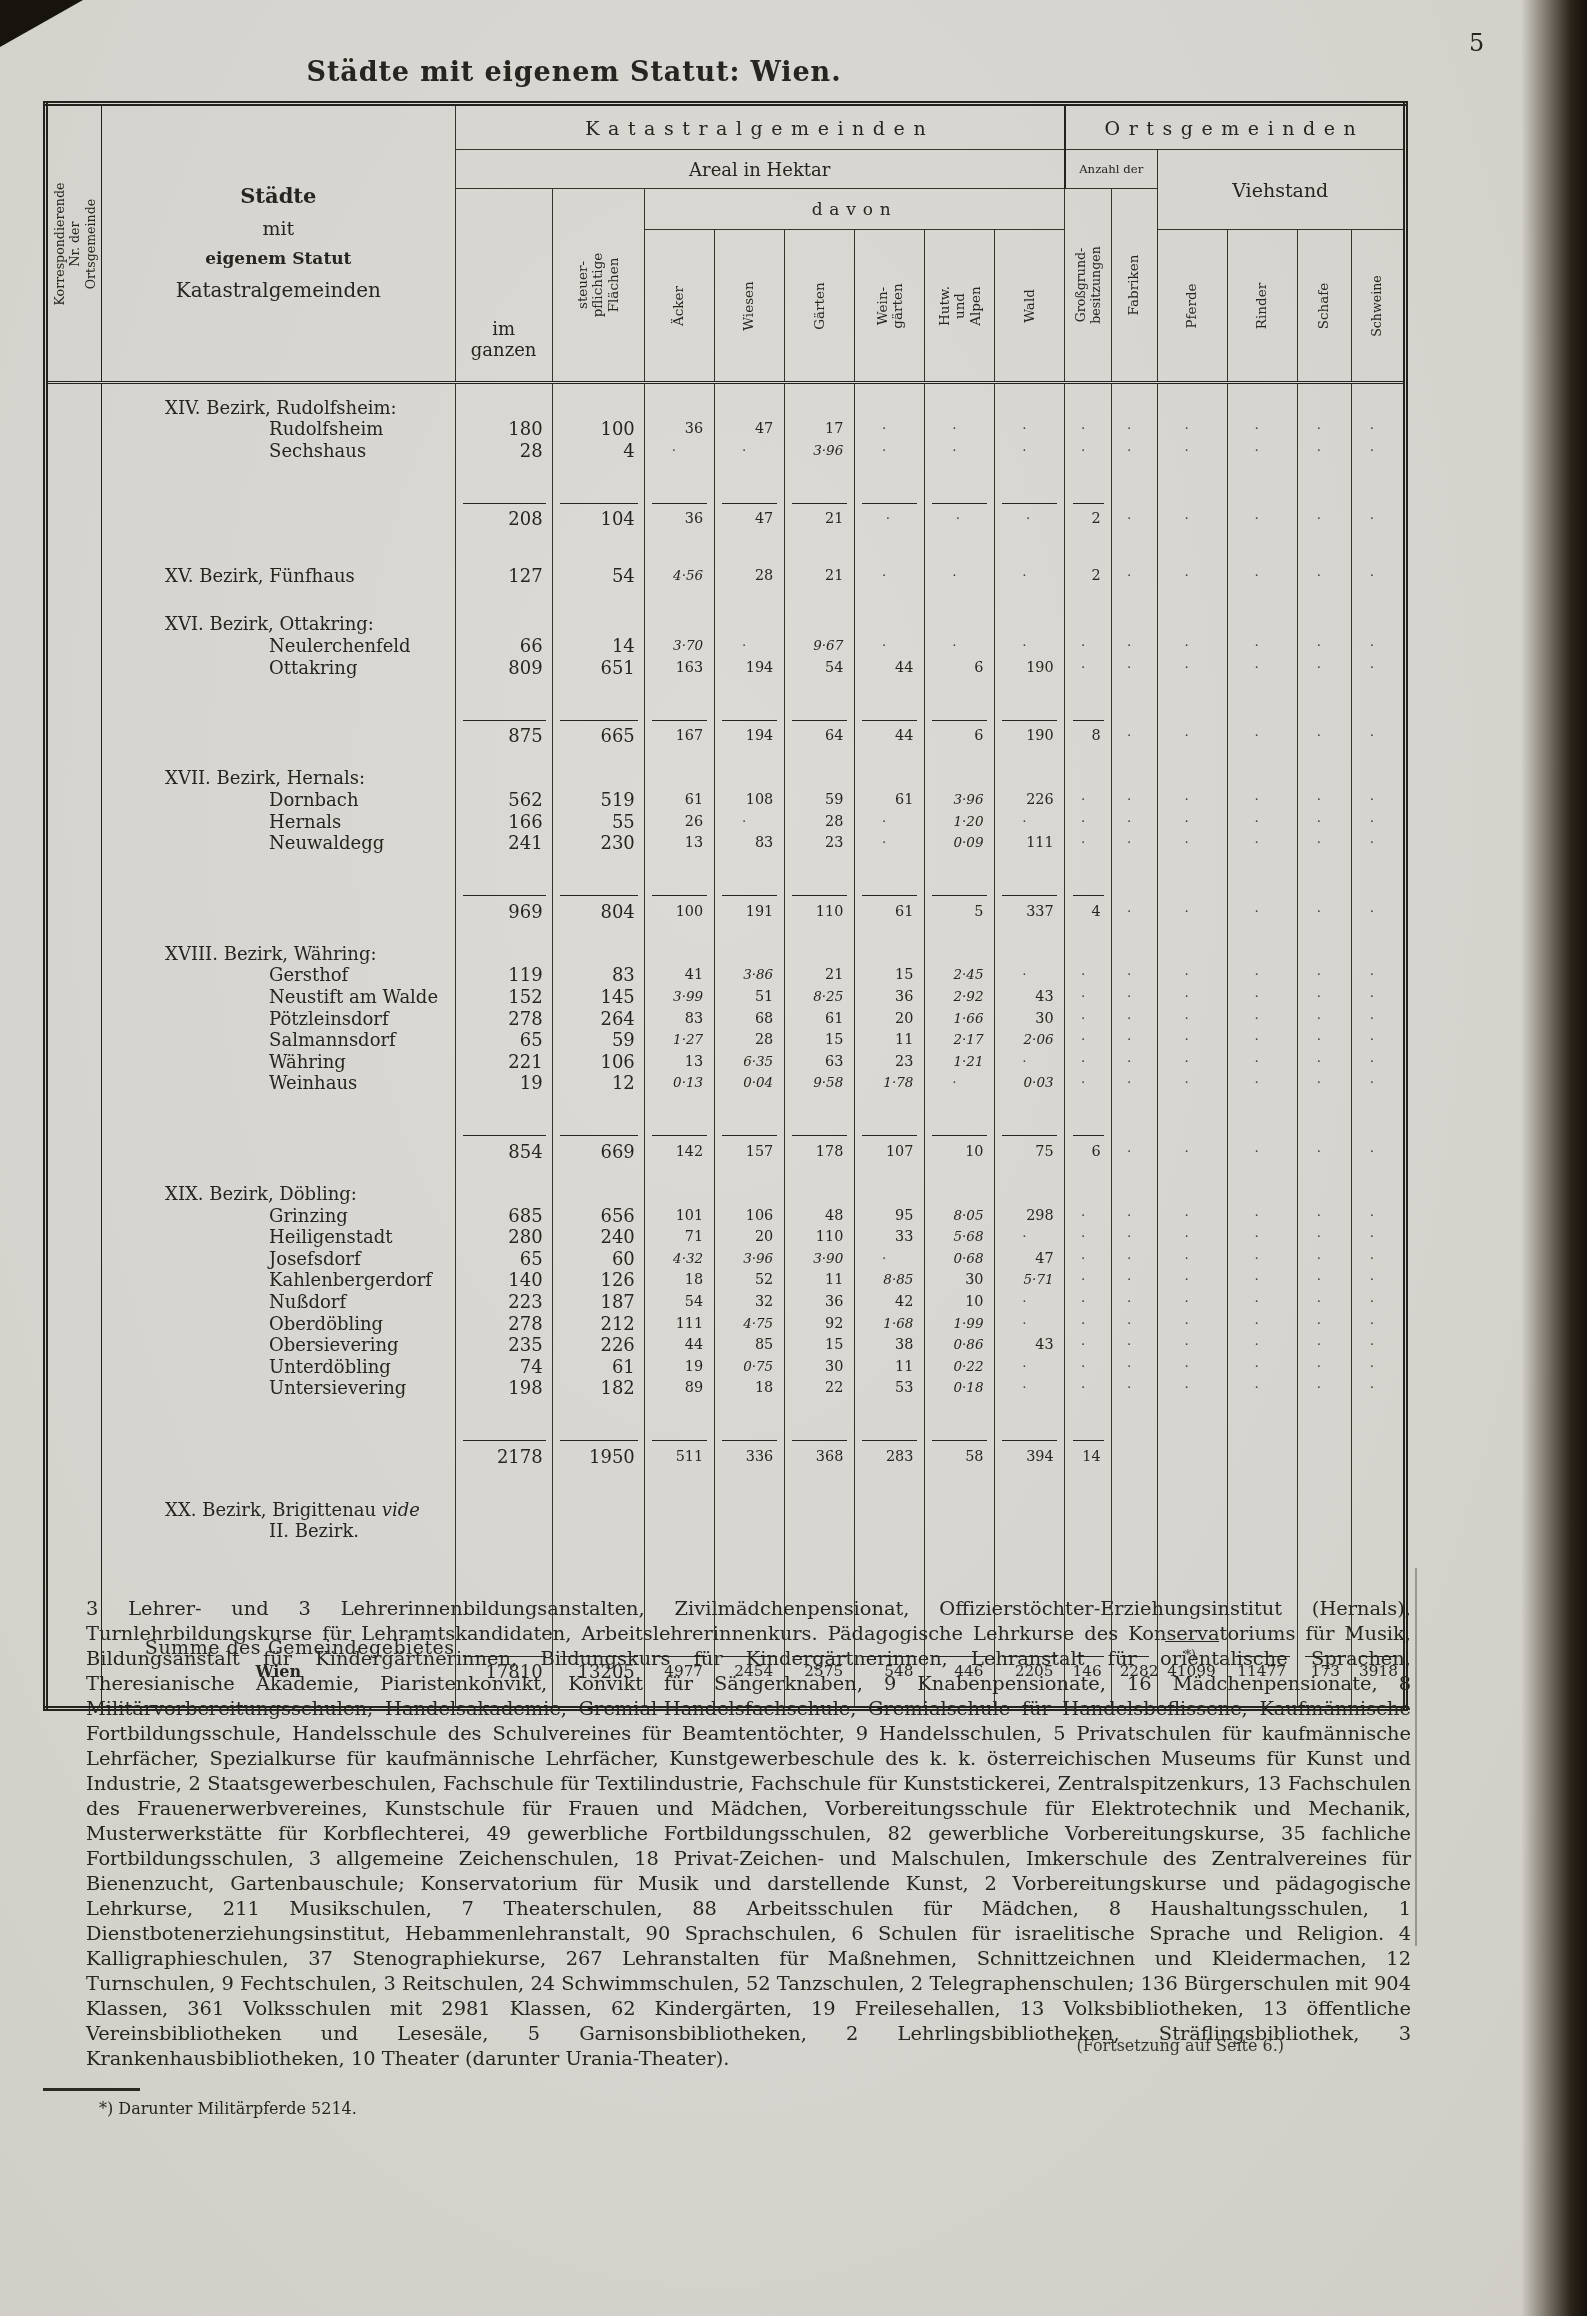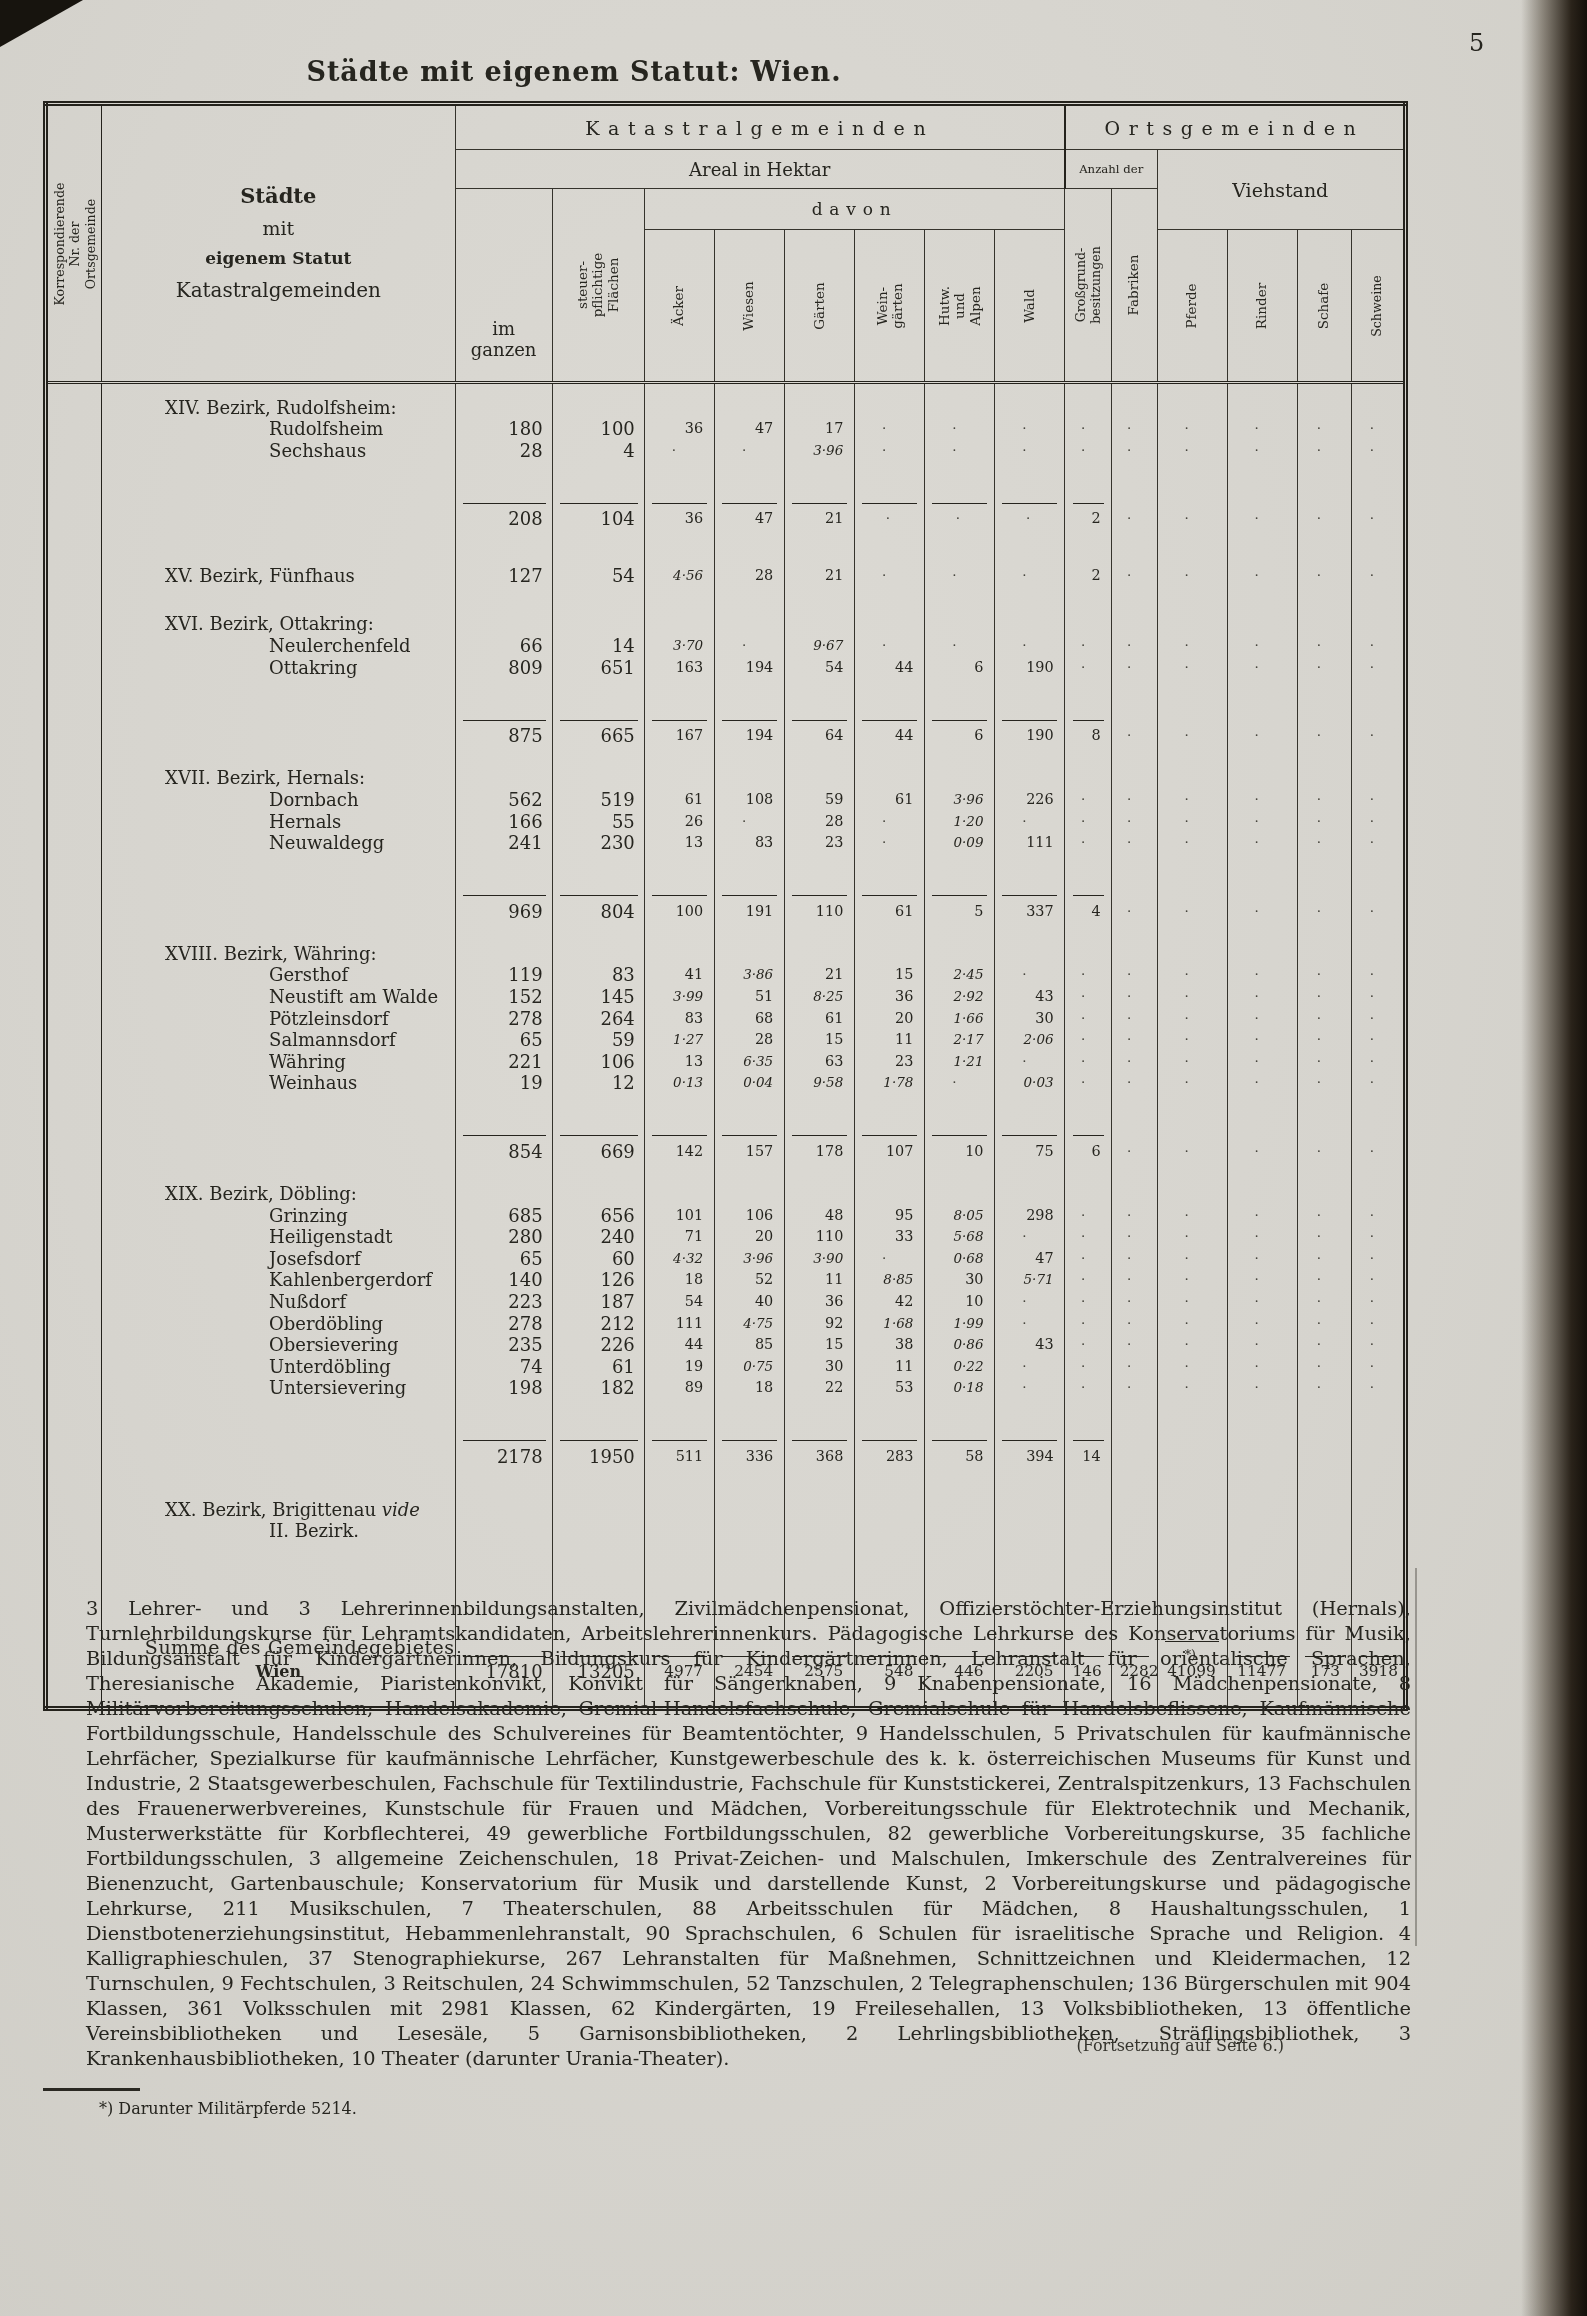--- a/index.html
+++ b/index.html
@@ -1089,21 +1089,21 @@
           <td class="num cv">
             <span class="dot">·</span>
           </td>
         </tr>
         <tr class="r-item">
           <td class="corrb"></td>
           <td class="name ind">Nußdorf</td>
           <td class="num c0"><span class="bignum">223</span></td>
           <td class="num c1"><span class="bignum">187</span></td>
           <td class="num cd"><span>54</span></td>
-          <td class="num cd"><span>40</span></td>
+          <td class="num cd"><span>32</span></td>
           <td class="num cd"><span>36</span></td>
           <td class="num cd"><span>42</span></td>
           <td class="num cd"><span>10</span></td>
           <td class="num cd">
             <span class="dot">·</span>
           </td>
           <td class="num c8">
             <span class="dot">·</span>
           </td>
           <td class="num c9">

